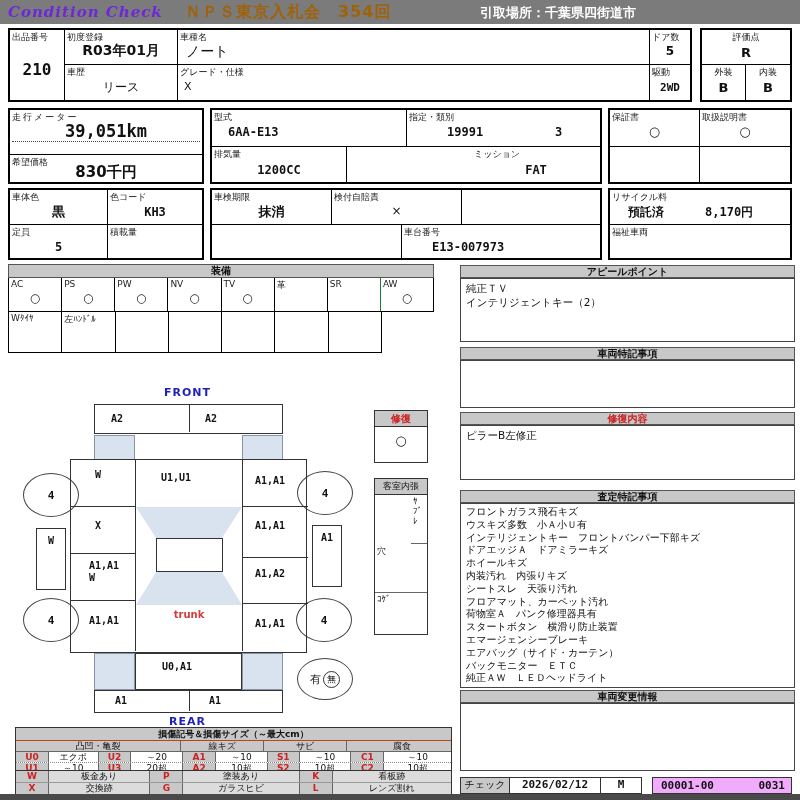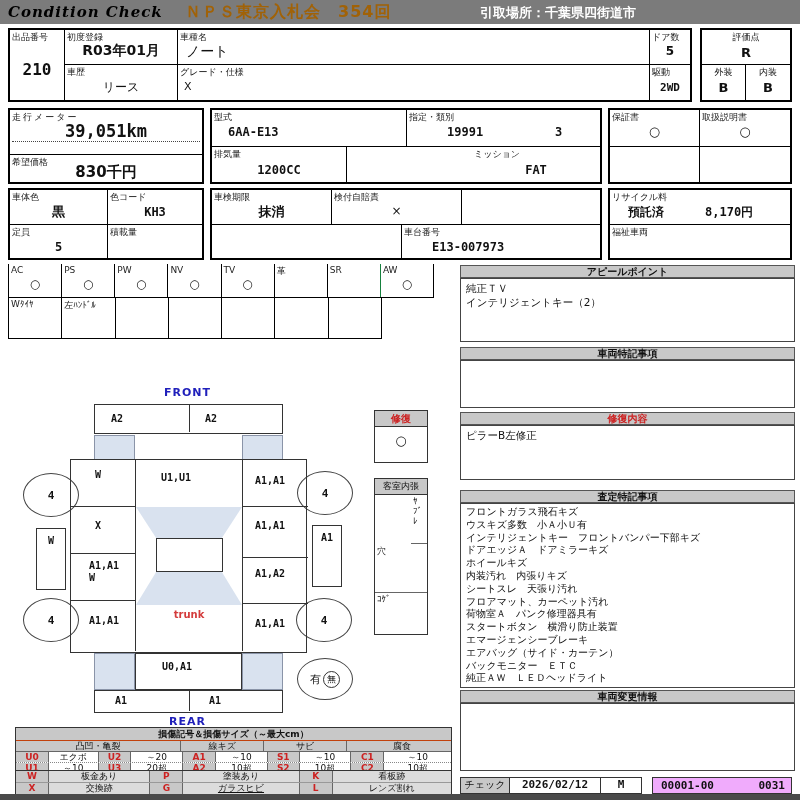--- a/index.html
+++ b/index.html
@@ -1,21 +1,21 @@
 <!DOCTYPE html>
 <html><head>
 <meta charset="utf-8">
 <style>
   html,body{margin:0;padding:0;background:#fff;}
   #page{position:relative;width:800px;height:800px;background:#fff;overflow:hidden;
         font-family:"DejaVu Sans",sans-serif;color:#111;}
   .abs{position:absolute;box-sizing:border-box;}
   
   .topbar{left:0;top:0;width:800px;height:24px;background:#7b7b7b;}
-  .logo{left:8px;top:3px;color:#000000;font-style:italic;font-weight:bold;font-size:15px;letter-spacing:1px;font-family:"DejaVu Serif",serif;}
+  .logo{left:8px;top:3px;color:#6d28d9;font-style:italic;font-weight:bold;font-size:15px;letter-spacing:1px;font-family:"DejaVu Serif",serif;}
   .auct{left:185px;top:2px;color:#a16207;font-weight:bold;font-size:16px;letter-spacing:1px;}
   .pickup{left:480px;top:4px;color:#fff;font-weight:bold;font-size:13px;}
   
   .box{border:2px solid #000;background:#fff;}
   .cell{position:absolute;box-sizing:border-box;}
   .br{border-right:1px solid #000;} .bb{border-bottom:1px solid #000;}
   .lbl{position:absolute;left:2px;top:1px;font-size:9px;white-space:nowrap;color:#222;}
   .cv{position:absolute;left:0;right:0;text-align:center;font-weight:bold;}
   .mono{font-family:"DejaVu Sans Mono",monospace;}
   
@@ -173,20 +173,21 @@
       <span class="lbl">リサイクル料</span>
       <div style="position:absolute;left:18px;top:14px;font-size:12px;font-weight:bold;">預託済</div>
       <div class="mono" style="position:absolute;left:95px;top:14px;font-size:12px;font-weight:bold;">8,170円</div>
     </div>
     <div class="cell" style="left:0;top:35px;width:180px;height:33px;">
       <span class="lbl">福祉車両</span>
     </div>
   </div>
 
   <div class="abs" style="left:8px;top:264px;width:426px;">
+    <div class="sechead">装備</div>
     <div class="flex" style="border:1px solid #000;border-top:none;height:33px;">
       <div style="flex:1;position:relative;border-right:1px solid #000;">
           <span class="lbl">AC</span>
           <div class="cv" style="top:13px;font-size:12px;font-weight:normal;">○</div>
         </div>
       <div style="flex:1;position:relative;border-right:1px solid #000;">
           <span class="lbl">PS</span>
           <div class="cv" style="top:13px;font-size:12px;font-weight:normal;">○</div>
         </div>
       <div style="flex:1;position:relative;border-right:1px solid #000;">
@@ -406,21 +407,21 @@
       <div class="lgc lglab" style="width:102px;line-height:11px;">板金あり</div>
       <div class="lgc lgcode" style="width:33px;line-height:11px;">P</div>
       <div class="lgc lglab" style="width:117px;line-height:11px;">塗装あり</div>
       <div class="lgc lgcode" style="width:33px;line-height:11px;">K</div>
       <div class="lgc lglab" style="width:119px;line-height:11px;border-right:none;">看板跡</div>
     </div>
     <div class="lgrow">
       <div class="lgc lgcode" style="width:33px;line-height:11px;">X</div>
       <div class="lgc lglab" style="width:102px;line-height:11px;">交換跡</div>
       <div class="lgc lgcode" style="width:33px;line-height:11px;">G</div>
-      <div class="lgc lglab" style="width:117px;line-height:11px;text-decoration:underline;">ガラスヒビ</div>
+      <div class="lgc lglab" style="width:117px;line-height:11px;">ガラスヒビ</div>
       <div class="lgc lgcode" style="width:33px;line-height:11px;">L</div>
       <div class="lgc lglab" style="width:119px;line-height:11px;border-right:none;">レンズ割れ</div>
     </div>
   </div>
 
   <div class="abs" style="left:0;top:794px;width:800px;height:6px;background:#4a4a4a;"></div>
 
 </div>
 
 </body></html>

